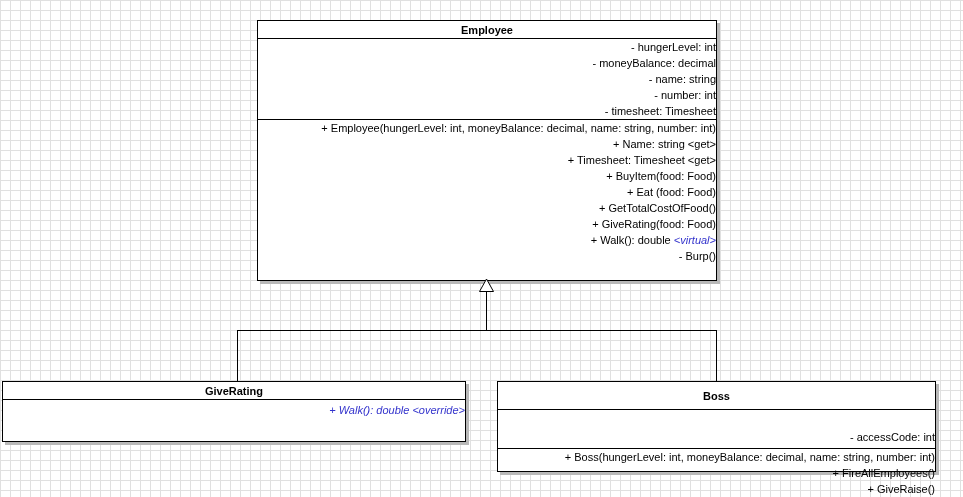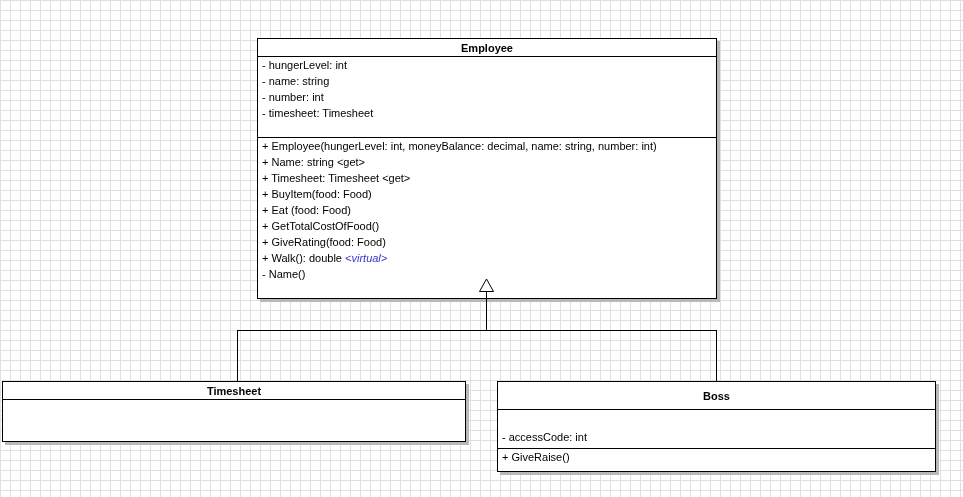--- a/index.html
+++ b/index.html
@@ -33,28 +33,29 @@
     align-items: center;
     justify-content: center;
     overflow: hidden;
   }
   .uml-section { overflow: hidden; }
   .uml-section + .uml-section { border-top: 1px solid #000000; }
   .row {
     padding-left: 4px;
     white-space: nowrap;
     overflow: hidden;
+    text-align: right;
   }
   .blue { color: #3333cc; }
   .italic { font-style: italic; }
   .line { position: absolute; background: #000000; }
   .arrow-svg { position: absolute; }
 
   
-  #employee { left: 257px; top: 38px; width: 460px; height: 261px; }
+  #employee { left: 257px; top: 20px; width: 460px; height: 261px; }
   #employee .uml-title { height: 18px; }
   #employee .attrs { height: 80px; }
   #employee .attrs .row { line-height: 16px; height: 16px; }
   #employee .methods { height: 160px; }
   #employee .methods .row { line-height: 16px; height: 16px; }
 
   
   #attendant { left: 2px; top: 381px; width: 464px; height: 61px; }
   #attendant .uml-title { height: 18px; }
   #attendant .sec1 { height: 20px; }
@@ -79,52 +80,58 @@
 </style>
 </head>
 <body>
 
 <div class="canvas">
 
   <div class="uml-class" id="employee">
     <div class="uml-title">Employee</div>
     <div class="uml-section attrs">
       <div class="row">- hungerLevel: int</div>
+      <div class="row">- moneyBalance: decimal</div>
       <div class="row">- name: string</div>
       <div class="row">- number: int</div>
       <div class="row">- timesheet: Timesheet</div>
     </div>
     <div class="uml-section methods">
       <div class="row">+ Employee(hungerLevel: int, moneyBalance: decimal, name: string, number: int)</div>
       <div class="row">+ Name: string &lt;get&gt;</div>
       <div class="row">+ Timesheet: Timesheet &lt;get&gt;</div>
       <div class="row">+ BuyItem(food: Food)</div>
       <div class="row">+ Eat (food: Food)</div>
       <div class="row">+ GetTotalCostOfFood()</div>
       <div class="row">+ GiveRating(food: Food)</div>
       <div class="row"><span>+ Walk(): double </span><span class="blue italic">&lt;virtual&gt;</span></div>
-      <div class="row">- Name()</div>
+      <div class="row">- Burp()</div>
     </div>
   </div>
 
   <svg class="arrow-svg" id="tri" width="17" height="15">
     <polygon points="8.5,1 15.5,13.5 1.5,13.5" fill="#ffffff" stroke="#000000" stroke-width="1"></polygon>
   </svg>
   <div class="line" id="stem"></div>
   <div class="line" id="hline"></div>
   <div class="line" id="lvert"></div>
   <div class="line" id="rvert"></div>
 
   <div class="uml-class" id="attendant">
-    <div class="uml-title">Timesheet</div>
+    <div class="uml-title">GiveRating</div>
+    <div class="uml-section sec2">
+      <div class="row blue italic">+ Walk(): double &lt;override&gt;</div>
+    </div>
   </div>
 
   <div class="uml-class" id="boss">
     <div class="uml-title">Boss</div>
     <div class="uml-section attrs">
       <div class="row">- accessCode: int</div>
     </div>
     <div class="uml-section methods">
+      <div class="row">+ Boss(hungerLevel: int, moneyBalance: decimal, name: string, number: int)</div>
+      <div class="row">+ FireAllEmployees()</div>
       <div class="row">+ GiveRaise()</div>
     </div>
   </div>
 
 </div>
 
 </body></html>

